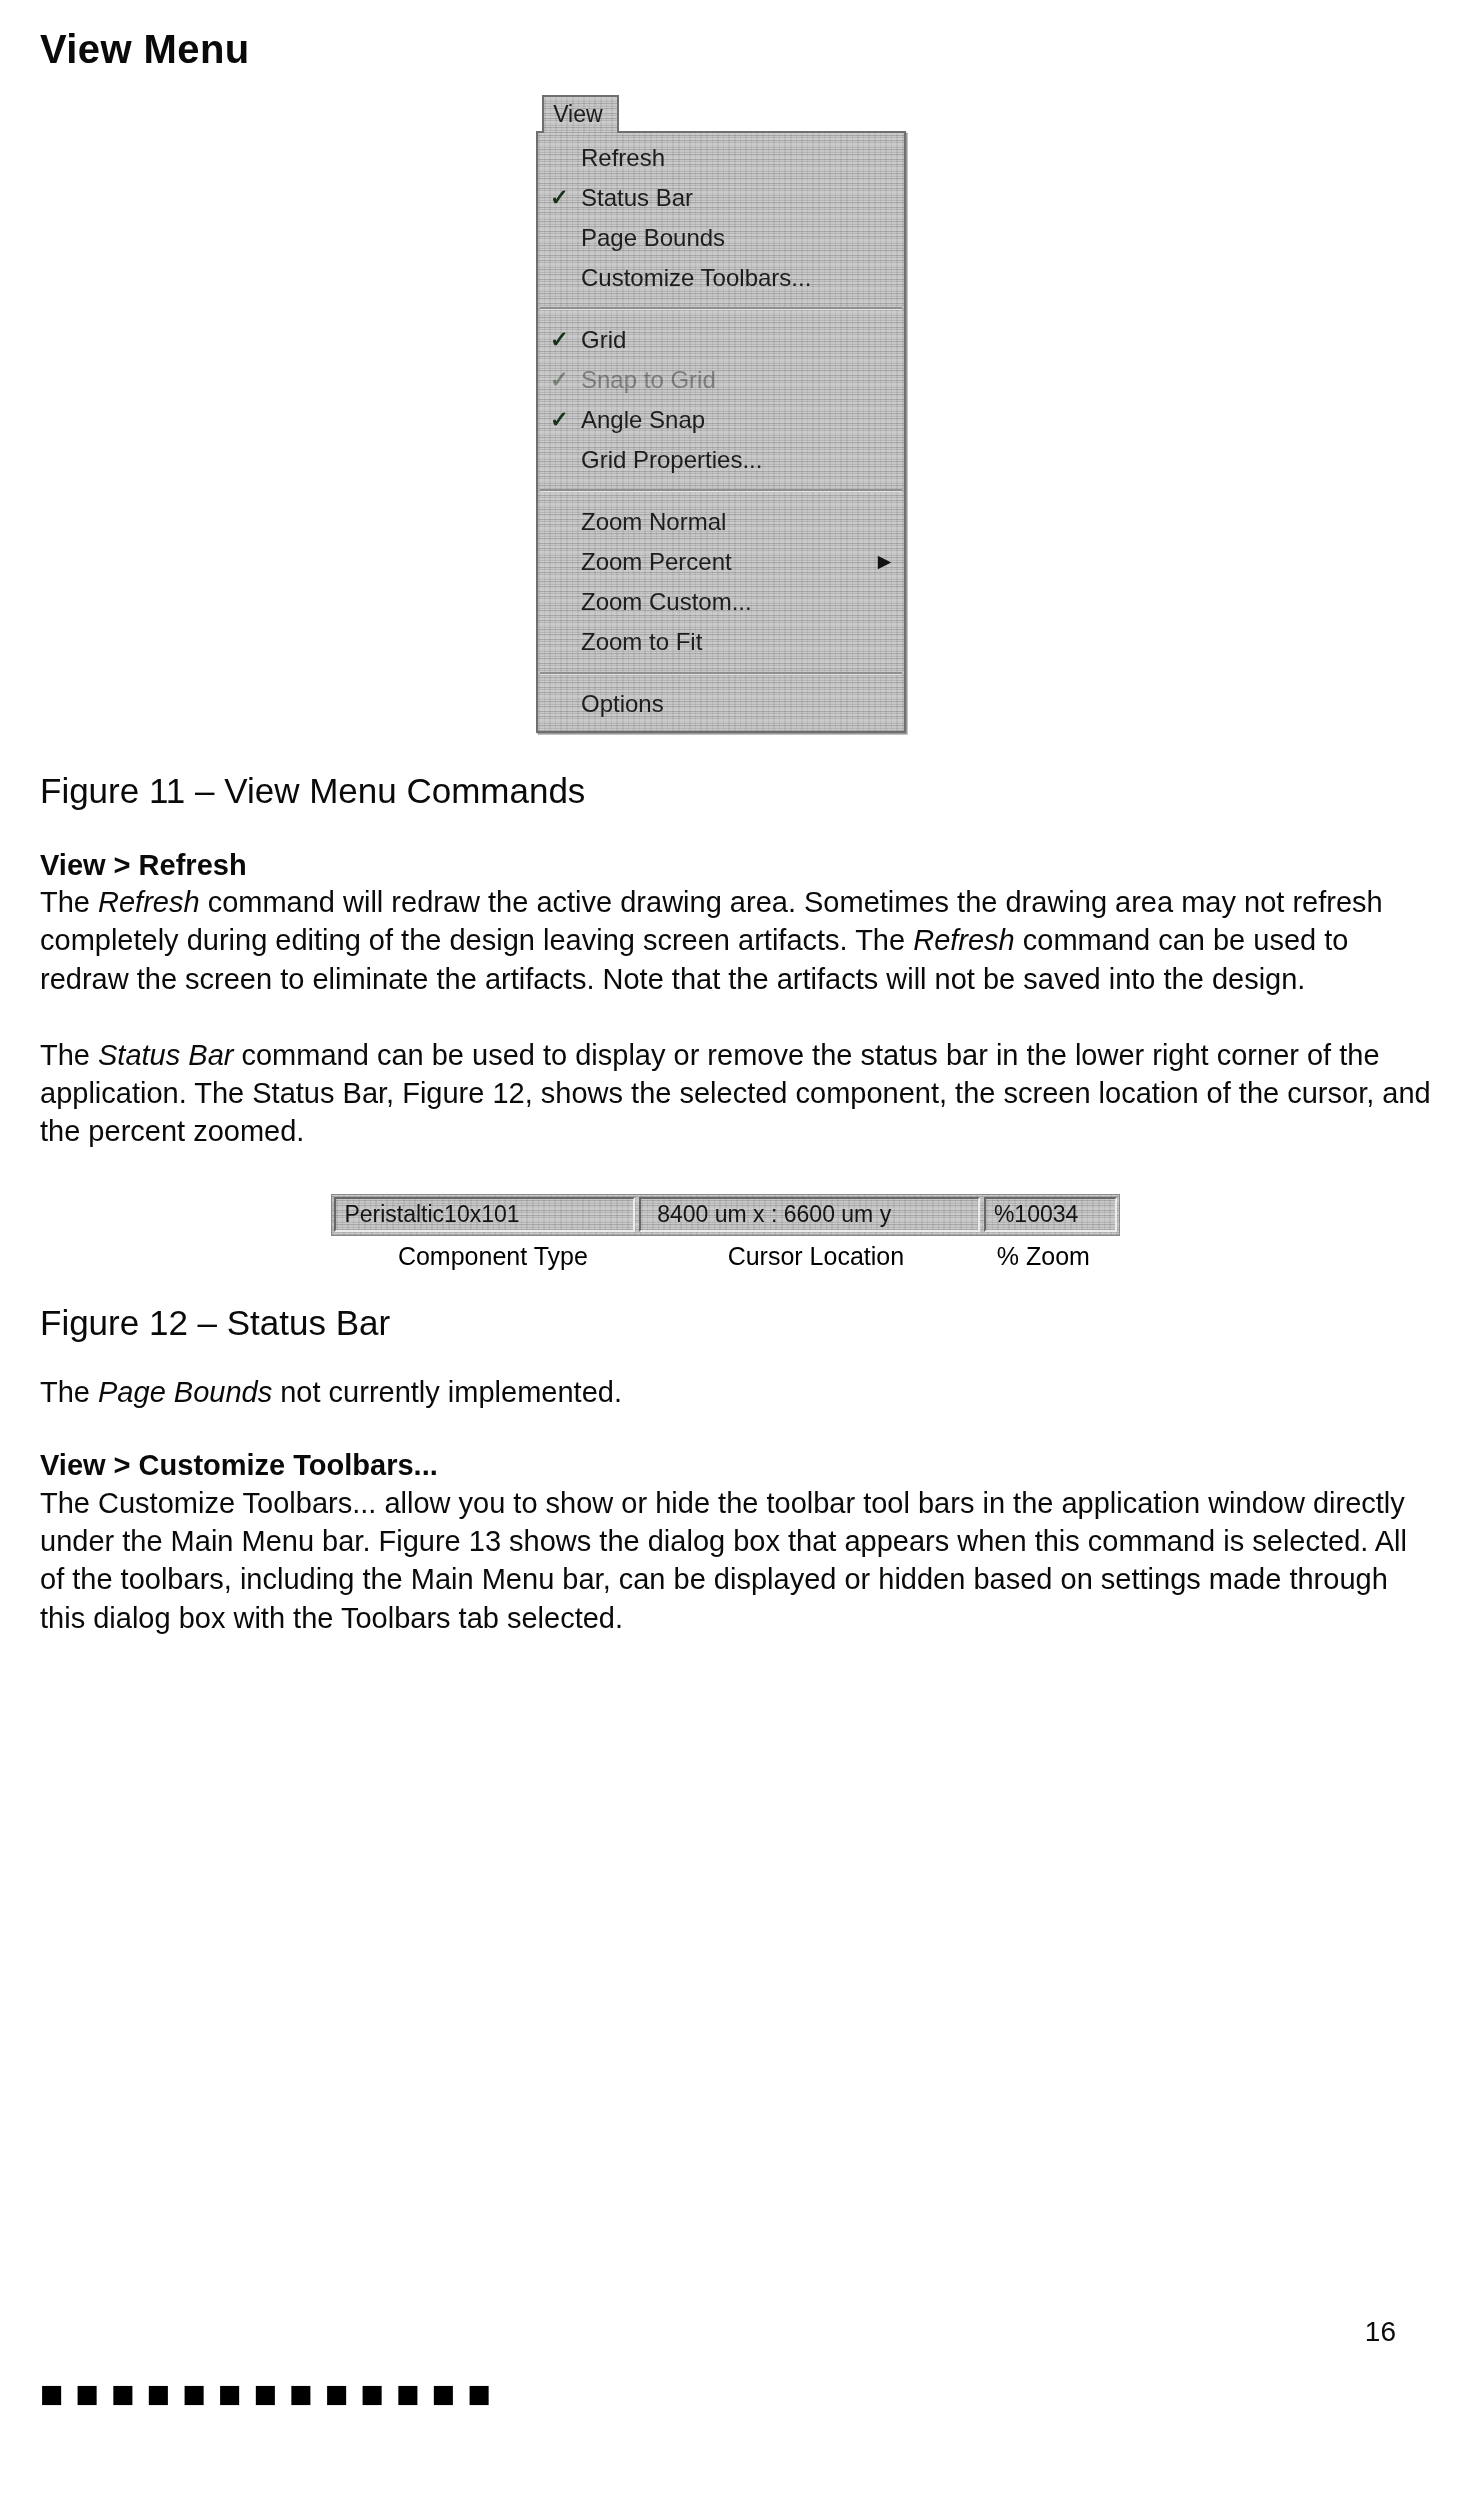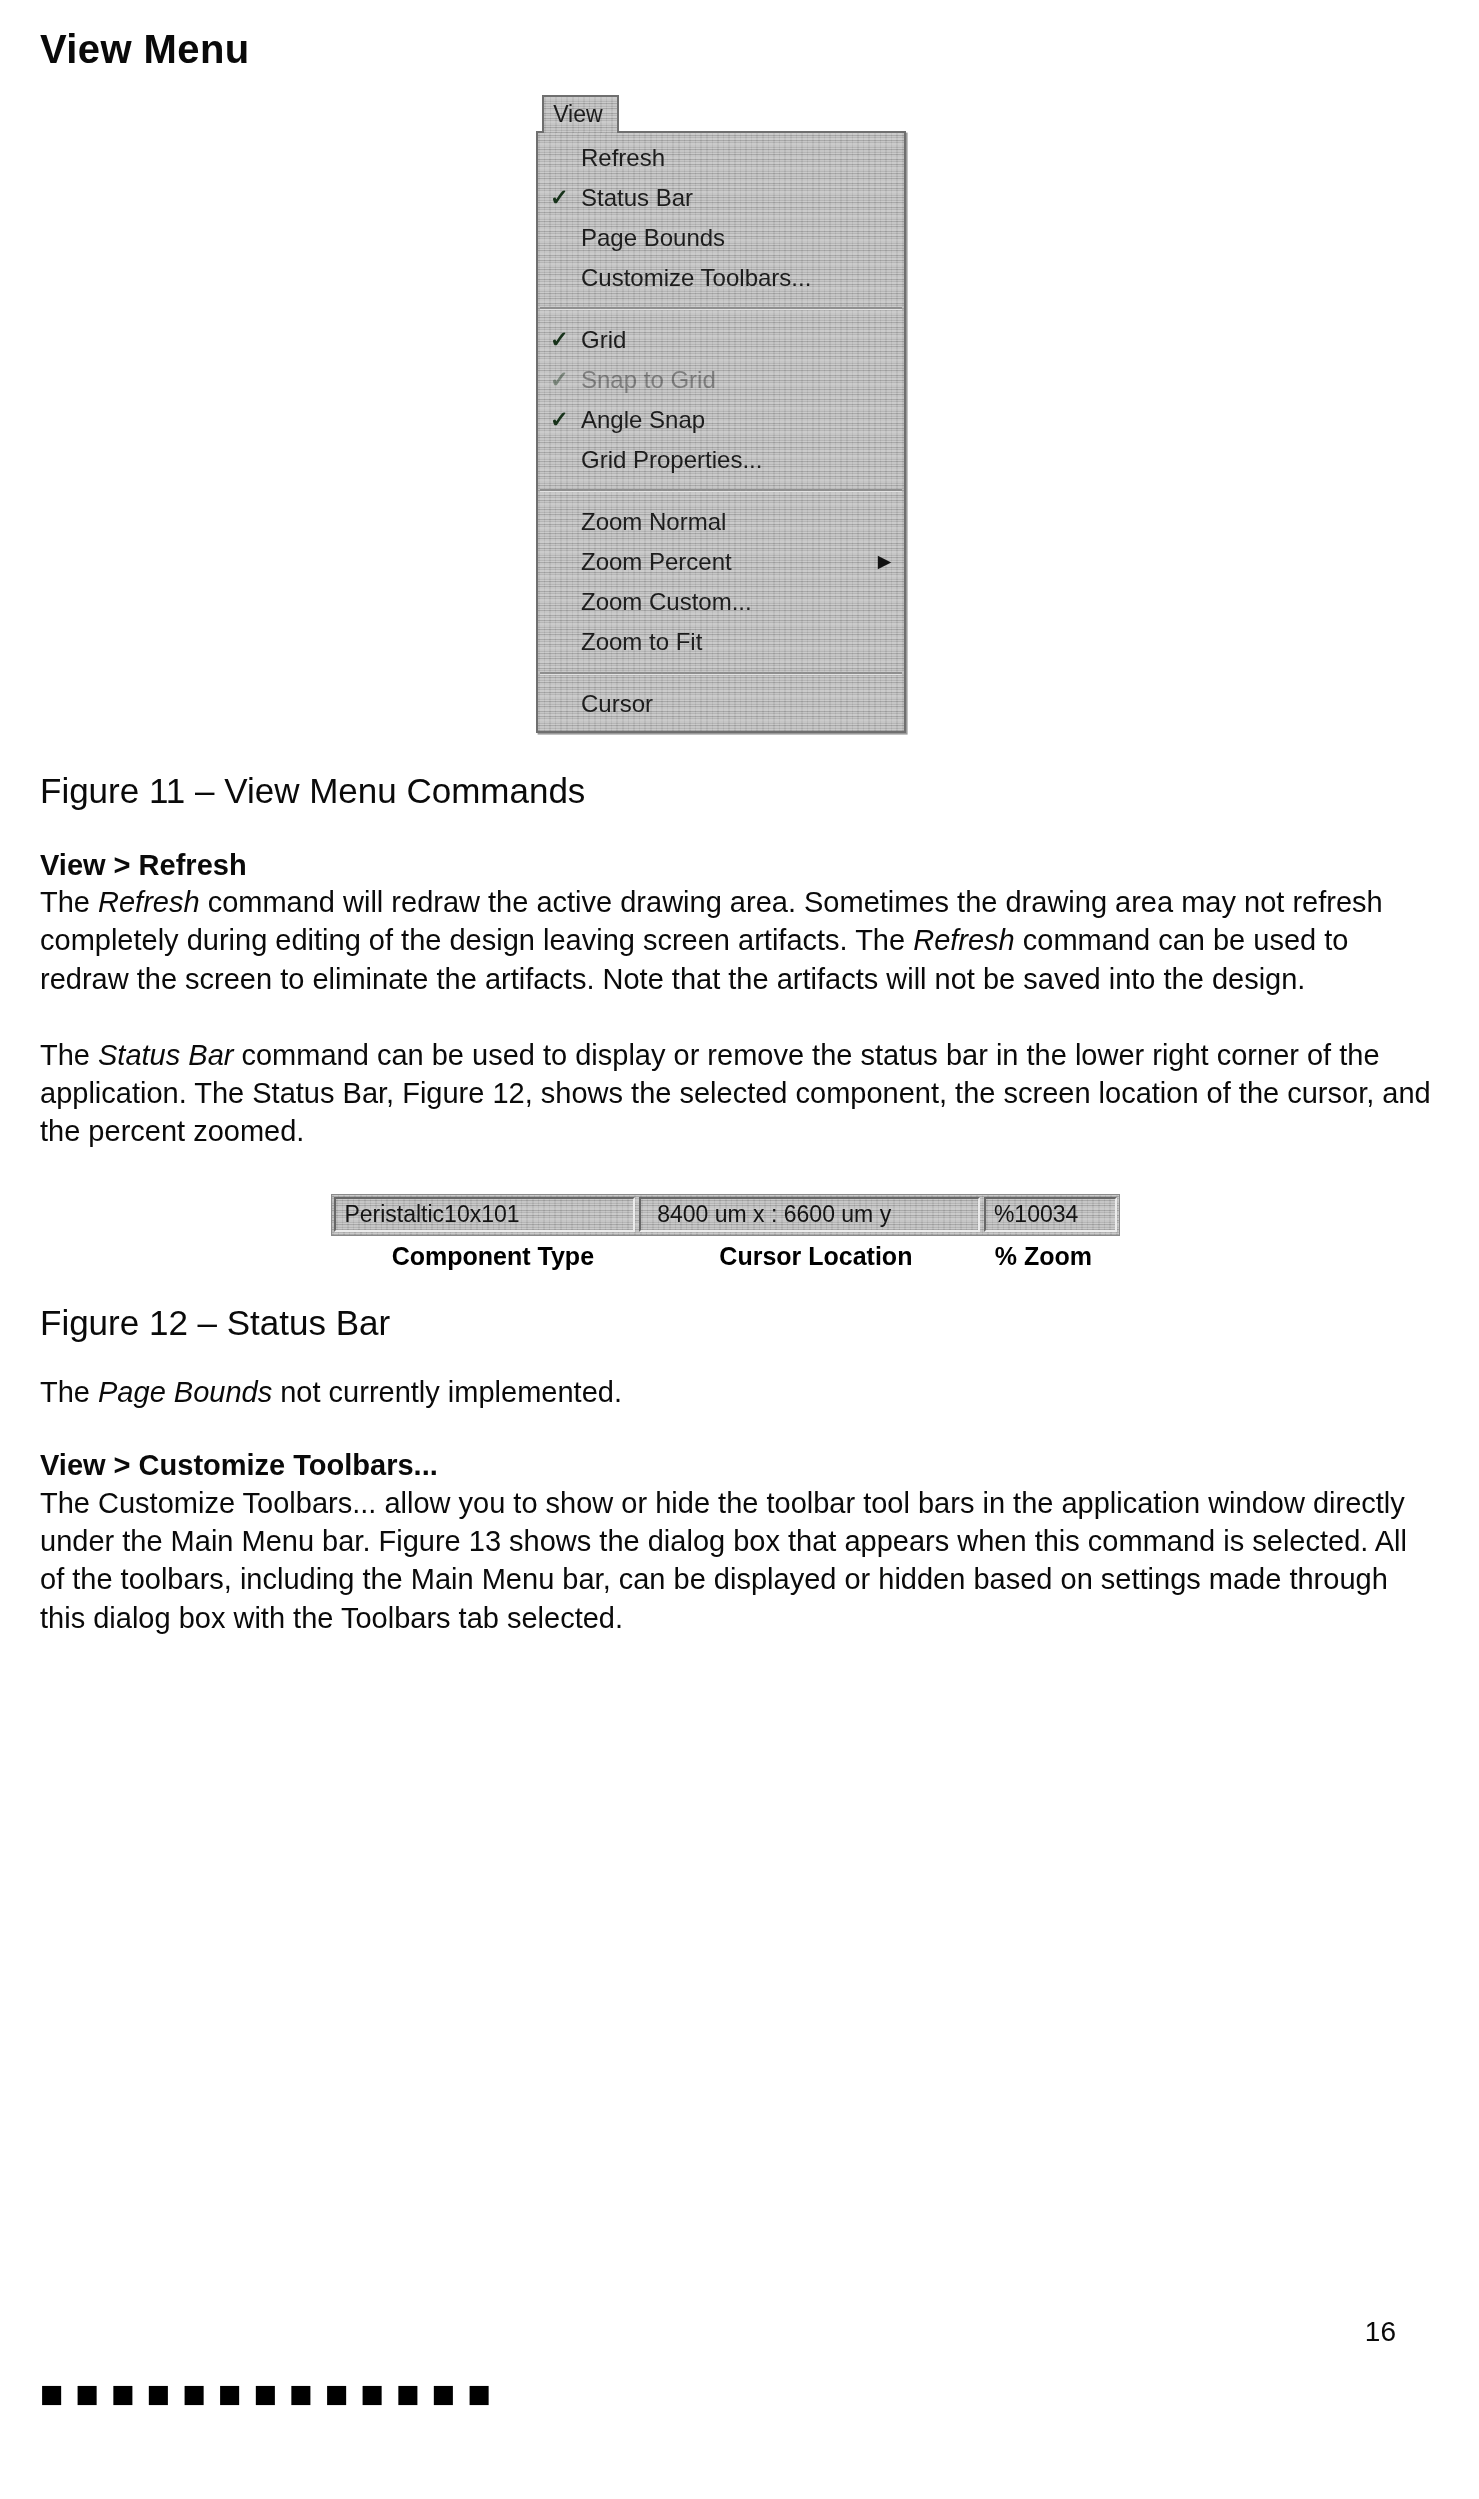--- a/index.html
+++ b/index.html
@@ -134,21 +134,20 @@
   .statusbar-labels {
     display: flex;
     gap: 4px;
     margin-top: 6.4px;
     padding: 0 2.4px;
   }
   .statusbar-labels .sb-label {
     font-size: 25px;
     color: #000;
     text-align: center;
-    font-weight: bold;
   }
   .sb-label.w1 { width: 319px; }
   .sb-label.w2 { width: 319px; }
   .sb-label.w3 { width: 128px; }
 
   
   .page-number {
     position: absolute;
     top: 2316px;
     right: 83px;
@@ -229,21 +228,21 @@
       </div>
       <div class="menu-item">
         <span class="check"></span>
         <span class="mi-label">Zoom to Fit</span>
       </div>
 
       <div class="menu-sep"></div>
 
       <div class="menu-item">
         <span class="check"></span>
-        <span class="mi-label">Cursor</span>
+        <span class="mi-label">Options</span>
       </div>
 
     </div>
   </div>
 
   <div class="figure-caption">Figure 11 – View Menu Commands</div>
 
   <div class="section">
     <p class="section-heading">View &gt; Refresh</p>
     <p class="section-body"><span>The </span><em>Refresh</em><span> command will redraw the active drawing area.  Sometimes the drawing area may not refresh completely during editing of the design leaving screen artifacts.  The </span><em>Refresh</em><span> command can be used to redraw the screen to eliminate the artifacts.  Note that the artifacts will not be saved into the design.</span></p>

